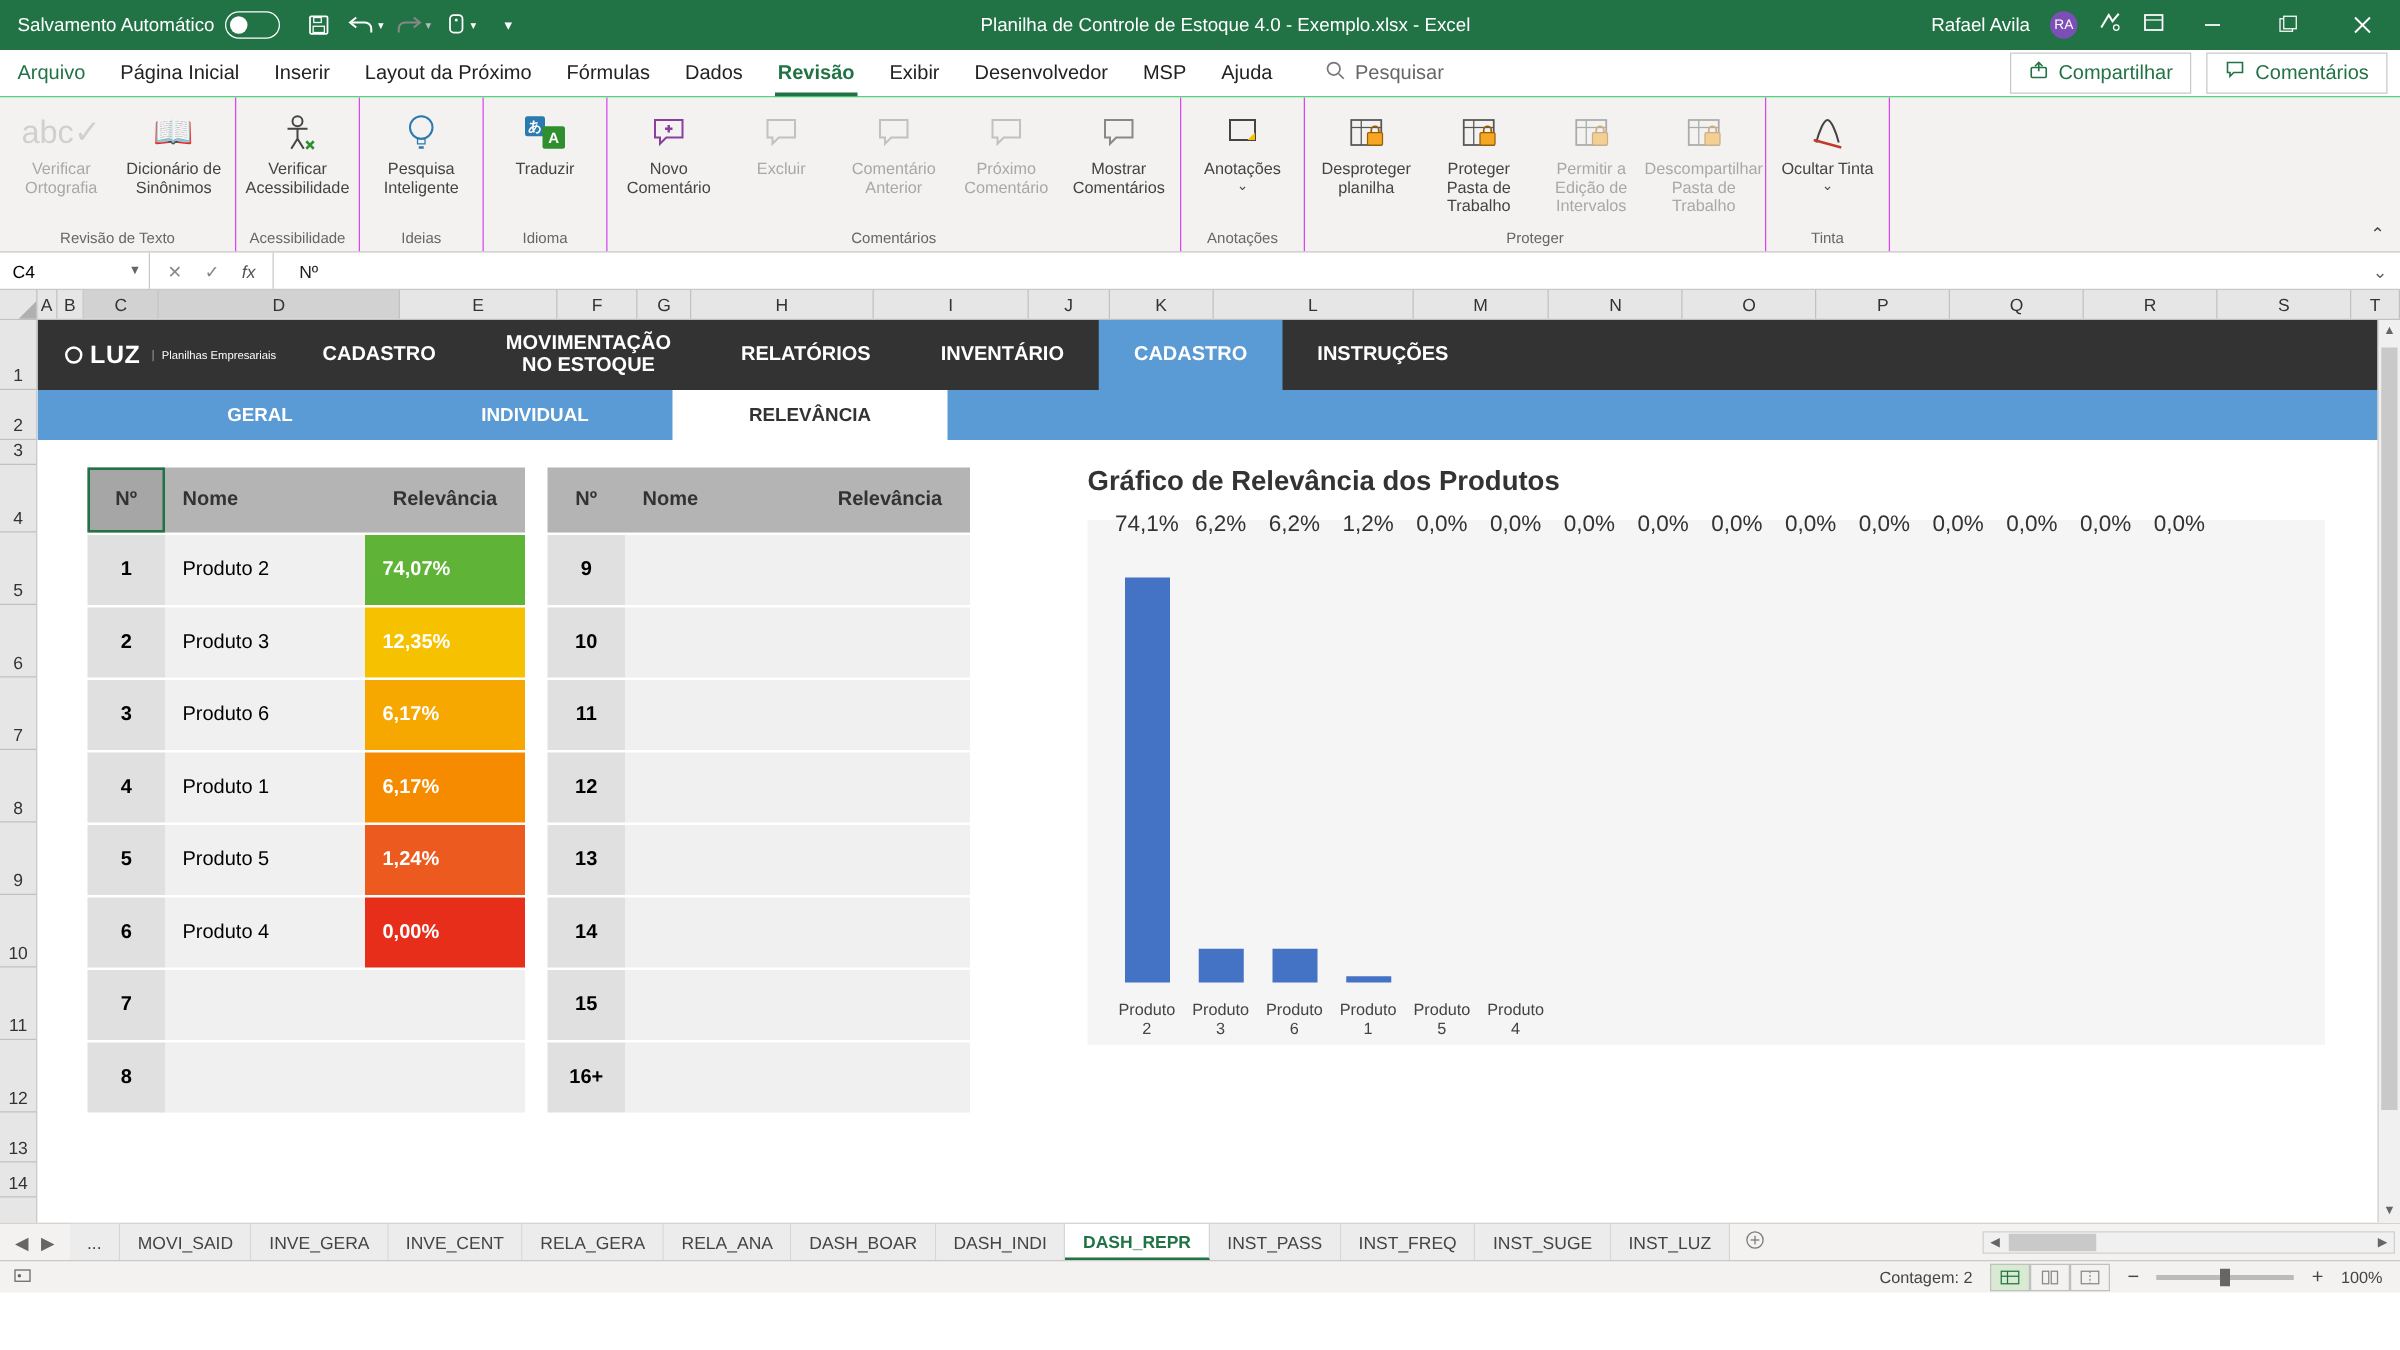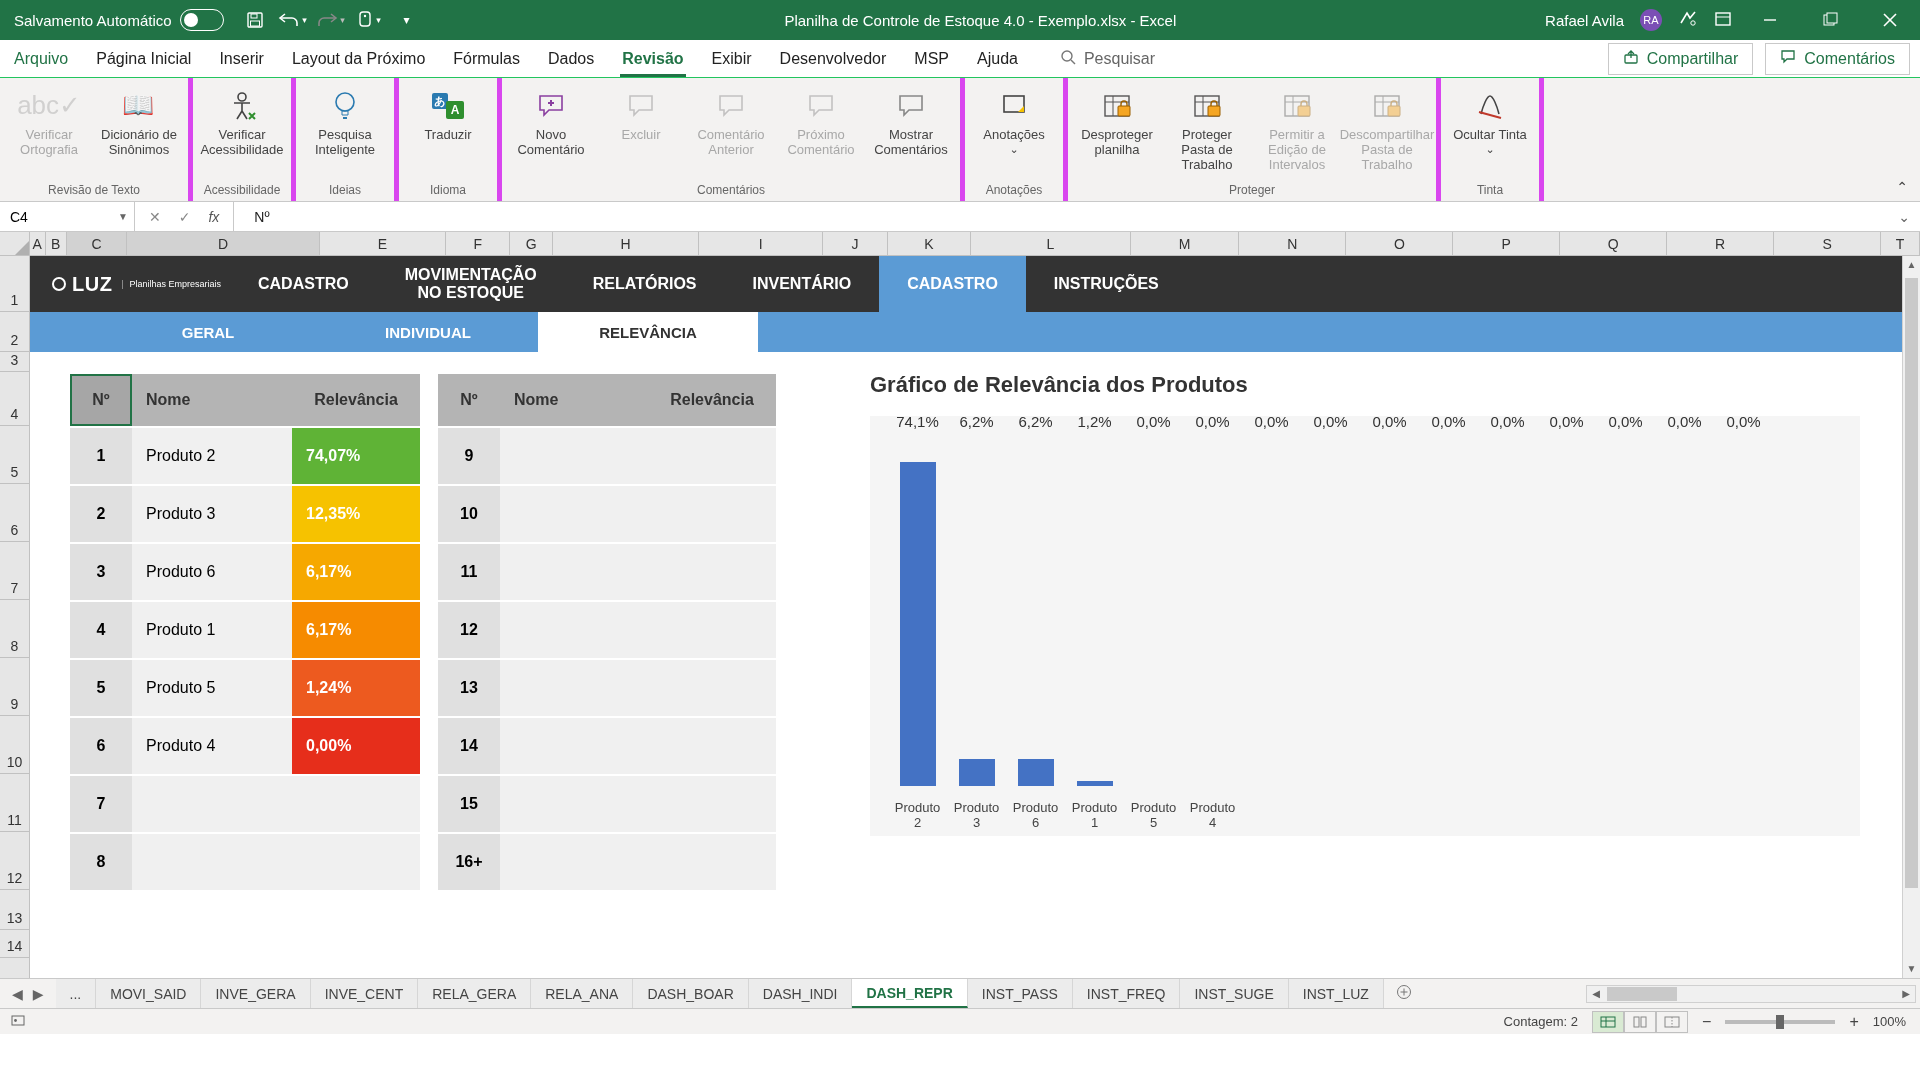--- a/index.html
+++ b/index.html
@@ -24,31 +24,31 @@
   .menubar .tabs .tab { padding: 0 14px; height: 100%; display: inline-flex; align-items: center; cursor: pointer; }
   .menubar .tabs .tab.file { color: #217346; font-weight: 400; }
   .menubar .tabs .tab.active { color: #217346; font-weight: 600; position: relative; }
   .menubar .tabs .tab.active::after { content: ""; position: absolute; left: 12px; right: 12px; bottom: 0; height: 3px; background: #217346; }
   .menubar .search { display: flex; align-items: center; gap: 8px; margin-left: 28px; color: #666; }
   .menubar .rightlinks { margin-left: auto; display: flex; gap: 12px; padding-right: 10px; align-items: flex-end; }
   .linkbtn { border: 1px solid #c9c9c9; padding: 5px 14px; font-size: 16px; color: #217346; display: inline-flex; align-items: center; gap: 8px; cursor: pointer; background: #fff; }
 
   
   .ribbon { height: 124px; background: #f3f2f1; border-bottom: 1px solid #c9c9c9; display: flex; align-items: stretch; position: relative; }
-  .rgrp { border-right: 5px solid #d946ef; display: flex; flex-direction: column; align-items: center; padding: 6px 6px 2px; }
+  .rgrp { border-right: 1px solid #d946ef; display: flex; flex-direction: column; align-items: center; padding: 6px 6px 2px; }
   .rgrp .cmds { display: flex; gap: 4px; flex: 1; }
   .rcmd { display: flex; flex-direction: column; align-items: center; justify-content: flex-start; width: 86px; font-size: 13px; color: #444; text-align: center; line-height: 1.15; padding-top: 4px; }
   .rcmd.disabled { color: #a8a8a8; }
   .rcmd .cic { width: 36px; height: 36px; margin-bottom: 4px; display: inline-flex; align-items: center; justify-content: center; font-size: 26px; }
   .rgrp .glabel { font-size: 12px; color: #666; padding: 3px 0 2px; }
   .ribbon .collapse { position: absolute; right: 12px; bottom: 6px; font-size: 14px; color: #444; }
 
   
   .fbar { height: 30px; border-bottom: 1px solid #c9c9c9; display: flex; align-items: center; font-size: 14px; }
-  .namebox { width: 135px; height: 100%; border-right: 1px solid #c9c9c9; display: flex; align-items: center; padding-left: 10px; justify-content: space-between; padding-right: 6px; }
+  .namebox { width: 120px; height: 100%; border-right: 1px solid #c9c9c9; display: flex; align-items: center; padding-left: 10px; justify-content: space-between; padding-right: 6px; }
   .fbar .fxbtns { display: flex; align-items: center; gap: 18px; padding: 0 14px; color: #888; border-right: 1px solid #c9c9c9; height: 100%; }
   .fbar .fxbtns .fx { font-style: italic; color: #555; }
   .fbar .fcontent { padding-left: 20px; color: #222; flex: 1; }
   .fbar .expand { padding: 0 10px; color: #666; }
 
   
   .sheet { position: relative; height: 746px; }
   .ch-row { height: 24px; background: #e6e6e6; border-bottom: 1px solid #c1c1c1; display: flex; font-size: 14px; color: #333; }
   .corner { width: 30px; border-right: 1px solid #c1c1c1; background: #e6e6e6; position: relative; }
   .ch { border-right: 1px solid #c1c1c1; display: inline-flex; align-items: center; justify-content: center; }
@@ -89,21 +89,21 @@
   table.rel td.val { width: 128px; padding-left: 14px; color: #fff; font-weight: 600; }
   table.rel td.val2 { background: #f0f0f0; width: 128px; }
   
   .sel-cell th:first-child { outline: 2px solid #217346; outline-offset: -2px; background: #a6a6a6 !important; }
 
   .chartbox { position: absolute; left: 800px; top: 0; right: 40px; }
   .chartbox h3 { font-size: 22px; font-weight: 700; color: #333; margin-bottom: 18px; }
   .plot { background: #f5f5f5; height: 420px; position: relative; padding: 20px 18px 50px; }
   .bars { position: absolute; left: 18px; right: 18px; top: 20px; bottom: 50px; display: flex; }
   .barcol { flex: 0 0 59px; display: flex; flex-direction: column; align-items: center; justify-content: flex-end; position: relative; }
-  .barcol .lbl { position: absolute; bottom: 100%; margin-bottom: 6px; font-size: 15px; color: #333; white-space: nowrap; }
+  .barcol .lbl { position: absolute; bottom: 100%; margin-bottom: 6px; font-size: 18px; color: #333; white-space: nowrap; }
   .barcol .bar { width: 36px; background: #4472c4; }
   .cats { position: absolute; left: 18px; right: 18px; bottom: 6px; display: flex; }
   .catcol { flex: 0 0 59px; text-align: center; font-size: 13px; color: #444; line-height: 1.1; }
   
   .barcol, .catcol { }
 
   
   .tabstrip { height: 30px; border-top: 1px solid #c9c9c9; background: #f3f2f1; display: flex; align-items: center; font-size: 14px; }
   .tabstrip .navbtns { display: flex; gap: 10px; padding: 0 12px; color: #666; }
   .tabstrip .shtabs { display: flex; align-items: center; height: 100%; overflow: hidden; }

